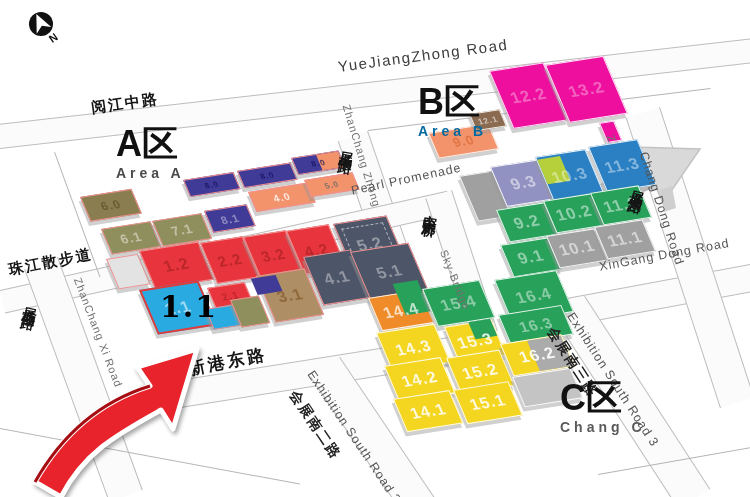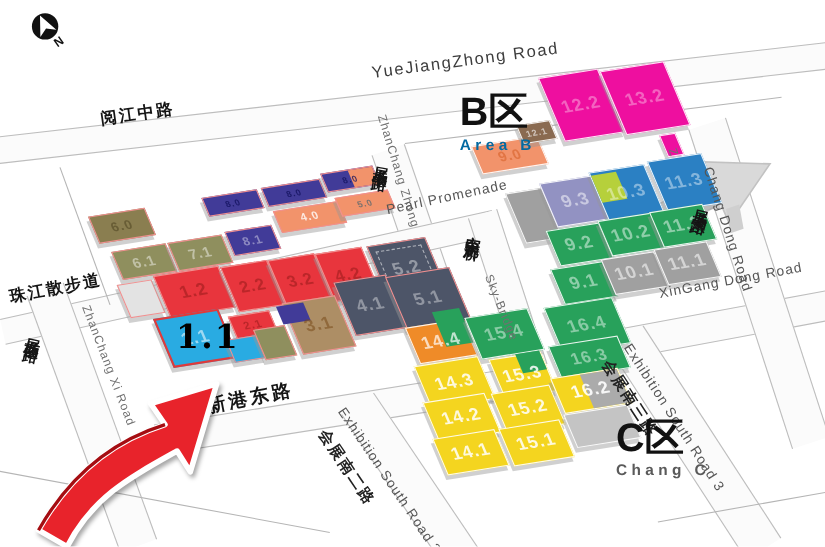--- a/index.html
+++ b/index.html
@@ -229,20 +229,24 @@
     <div class="rlabel en-sm" style="left: 83px; top: 276px; transform: rotate(69deg);">ZhanChang Xi Road</div>
     <div class="rlabel cn-xl" style="left: 186px; top: 358px; transform: rotate(-11deg);">新港东路</div>
     <div class="rlabel en-md" style="left: 598px; top: 260px; transform: rotate(-10.5deg);">XinGang Dong Road</div>
     <div class="rlabel en-md" style="left: 316px; top: 368px; transform: rotate(56deg);">Exhibition South Road 2</div>
     <div class="rlabel cn-md" style="left: 300px; top: 387px; transform: rotate(56deg);">会展南二路</div>
     <div class="rlabel en-md" style="left: 576px; top: 310px; transform: rotate(57deg);">Exhibition South Road 3</div>
     <div class="rlabel cn-md" style="left: 558px; top: 324px; transform: rotate(57deg);">会展南三路</div>
     <div class="rlabel cn-vert" style="left: 633px; top: 178px; transform: rotate(14deg);">展场东路</div>
     <div class="rlabel en-md" style="left: 650px; top: 150px; transform: rotate(72deg);">Chang Dong Road</div>
     <div class="rlabel en-sm" style="left: 616px; top: 133px; transform: rotate(70deg);">Z</div>
+    <div class="area" style="left: 116px; top: 126px;">
+      <span class="big">A区</span>
+      <span class="sub" style="color: rgb(74, 74, 74);">Area A</span>
+    </div>
     <div class="area" style="left: 418px; top: 84px;">
       <span class="big">B区</span>
       <span class="sub" style="color: #0369a1;">Area B</span>
     </div>
     <div class="area" style="left: 560px; top: 380px;">
       <span class="big">C区</span>
       <span class="sub" style="color: rgb(90, 90, 90);">Chang C</span>
     </div>
   </div>
 

